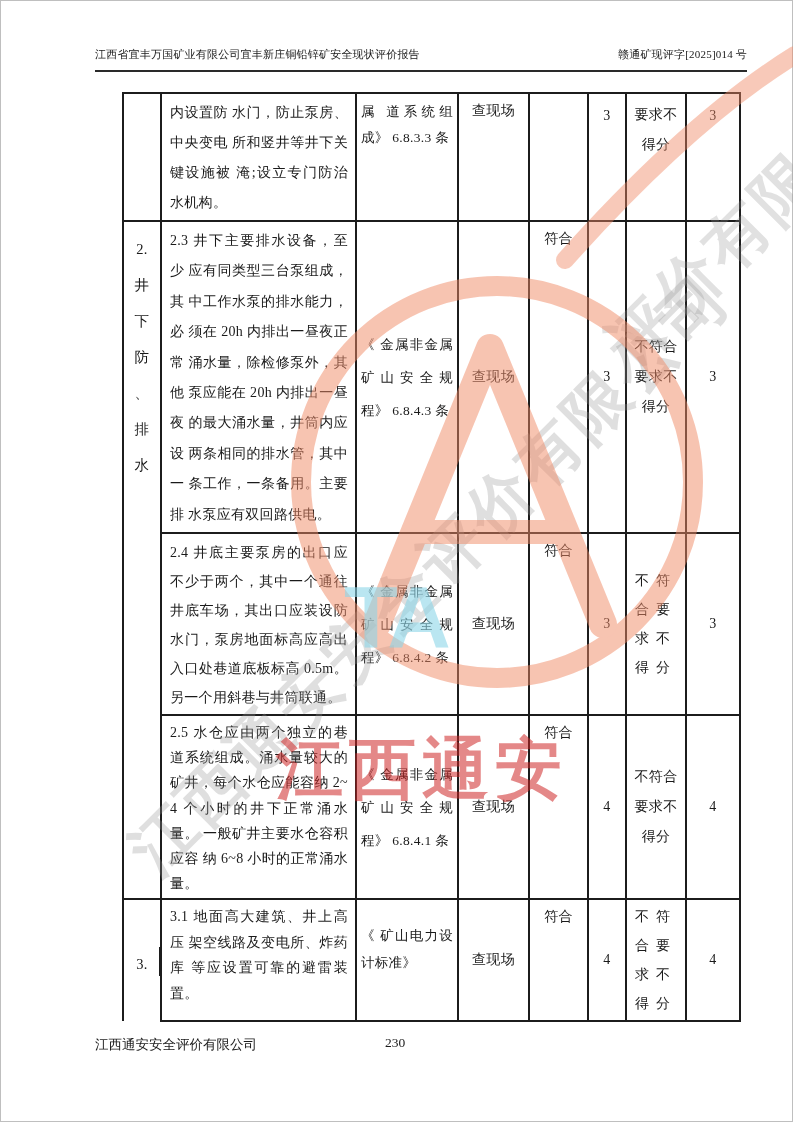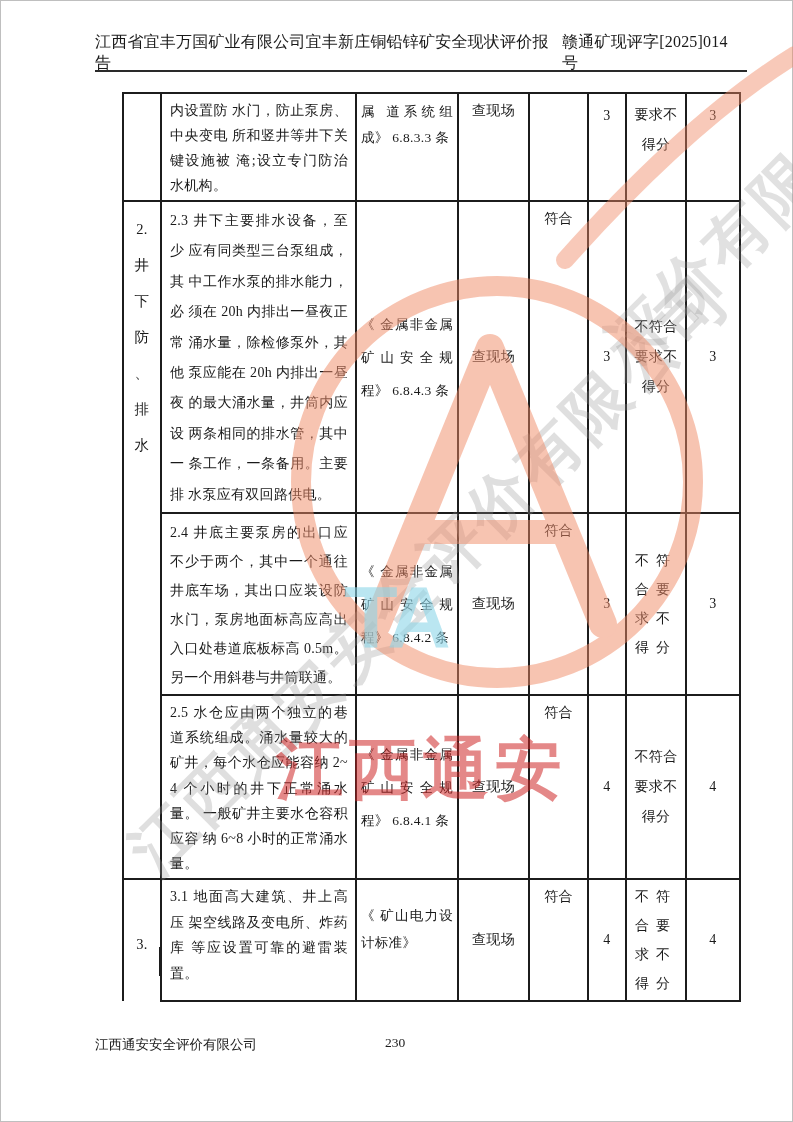--- a/index.html
+++ b/index.html
@@ -4,36 +4,36 @@
 <style>
   html,body{margin:0;padding:0;}
   body{
     width:793px;height:1122px;position:relative;background:#ffffff;
     font-family:"Liberation Serif","DejaVu Serif",serif;color:#1a1a1a;
     overflow:hidden;
   }
   .page-frame{position:absolute;left:0;top:0;right:0;bottom:0;border:1px solid #bfbfbf;pointer-events:none;}
 
   
-  .hdr{position:absolute;left:95px;top:32px;width:652px;display:flex;justify-content:center;font-size:16px;letter-spacing:0.2px;}
+  .hdr{position:absolute;left:95px;top:47px;width:652px;display:flex;justify-content:space-between;font-size:11px;letter-spacing:0.2px;}
   .hdr-rule{position:absolute;left:95px;top:70px;width:652px;border-top:2px solid #2a2a2a;}
 
   
   .ftr-company{position:absolute;left:95px;top:1036px;font-size:13.5px;}
   .ftr-page{position:absolute;left:385px;top:1035px;font-size:13.5px;}
 
   
   .tbl-wrap{position:absolute;left:122px;top:92px;z-index:2;}
   table{border-collapse:collapse;table-layout:fixed;width:617px;}
   td{border:2px solid #1c1c1c;font-size:14px;padding:14px 6px;box-sizing:border-box;letter-spacing:0.3px;}
   .c-label{text-align:center;vertical-align:top;white-space:pre-line;line-height:36px;padding-top:9px;font-size:14.5px;}
   .c-label3{text-align:center;vertical-align:top;padding-top:56px;border-bottom:none;font-size:14.5px;}
   .c-content{text-align:justify;vertical-align:top;padding:4px 7px 2px 8px;}
   tr.r1 td{vertical-align:top;}
-  tr.r1 .c-content{line-height:25px;}
+  tr.r1 .c-content{line-height:30px;}
   tr.r2 .c-content{line-height:30.4px;margin-top:20px;}
   tr.r3 .c-content{line-height:29px;}
   tr.r4 .c-content{line-height:25.2px;}
   tr.r5 .c-content{line-height:25.5px;}
   .c-std{text-align:justify;vertical-align:middle;padding:2px 4px;line-height:33px;font-size:13.5px;}
   tr.r1 .c-std{line-height:26px;padding-top:5px;}
   tr.r5 .c-std{vertical-align:top;line-height:27px;padding-top:22px;}
   .c-method{text-align:center;vertical-align:middle;}
   tr.r1 .c-method{padding-top:8px;}
   .c-result{text-align:center;vertical-align:top;padding-top:8px;}

